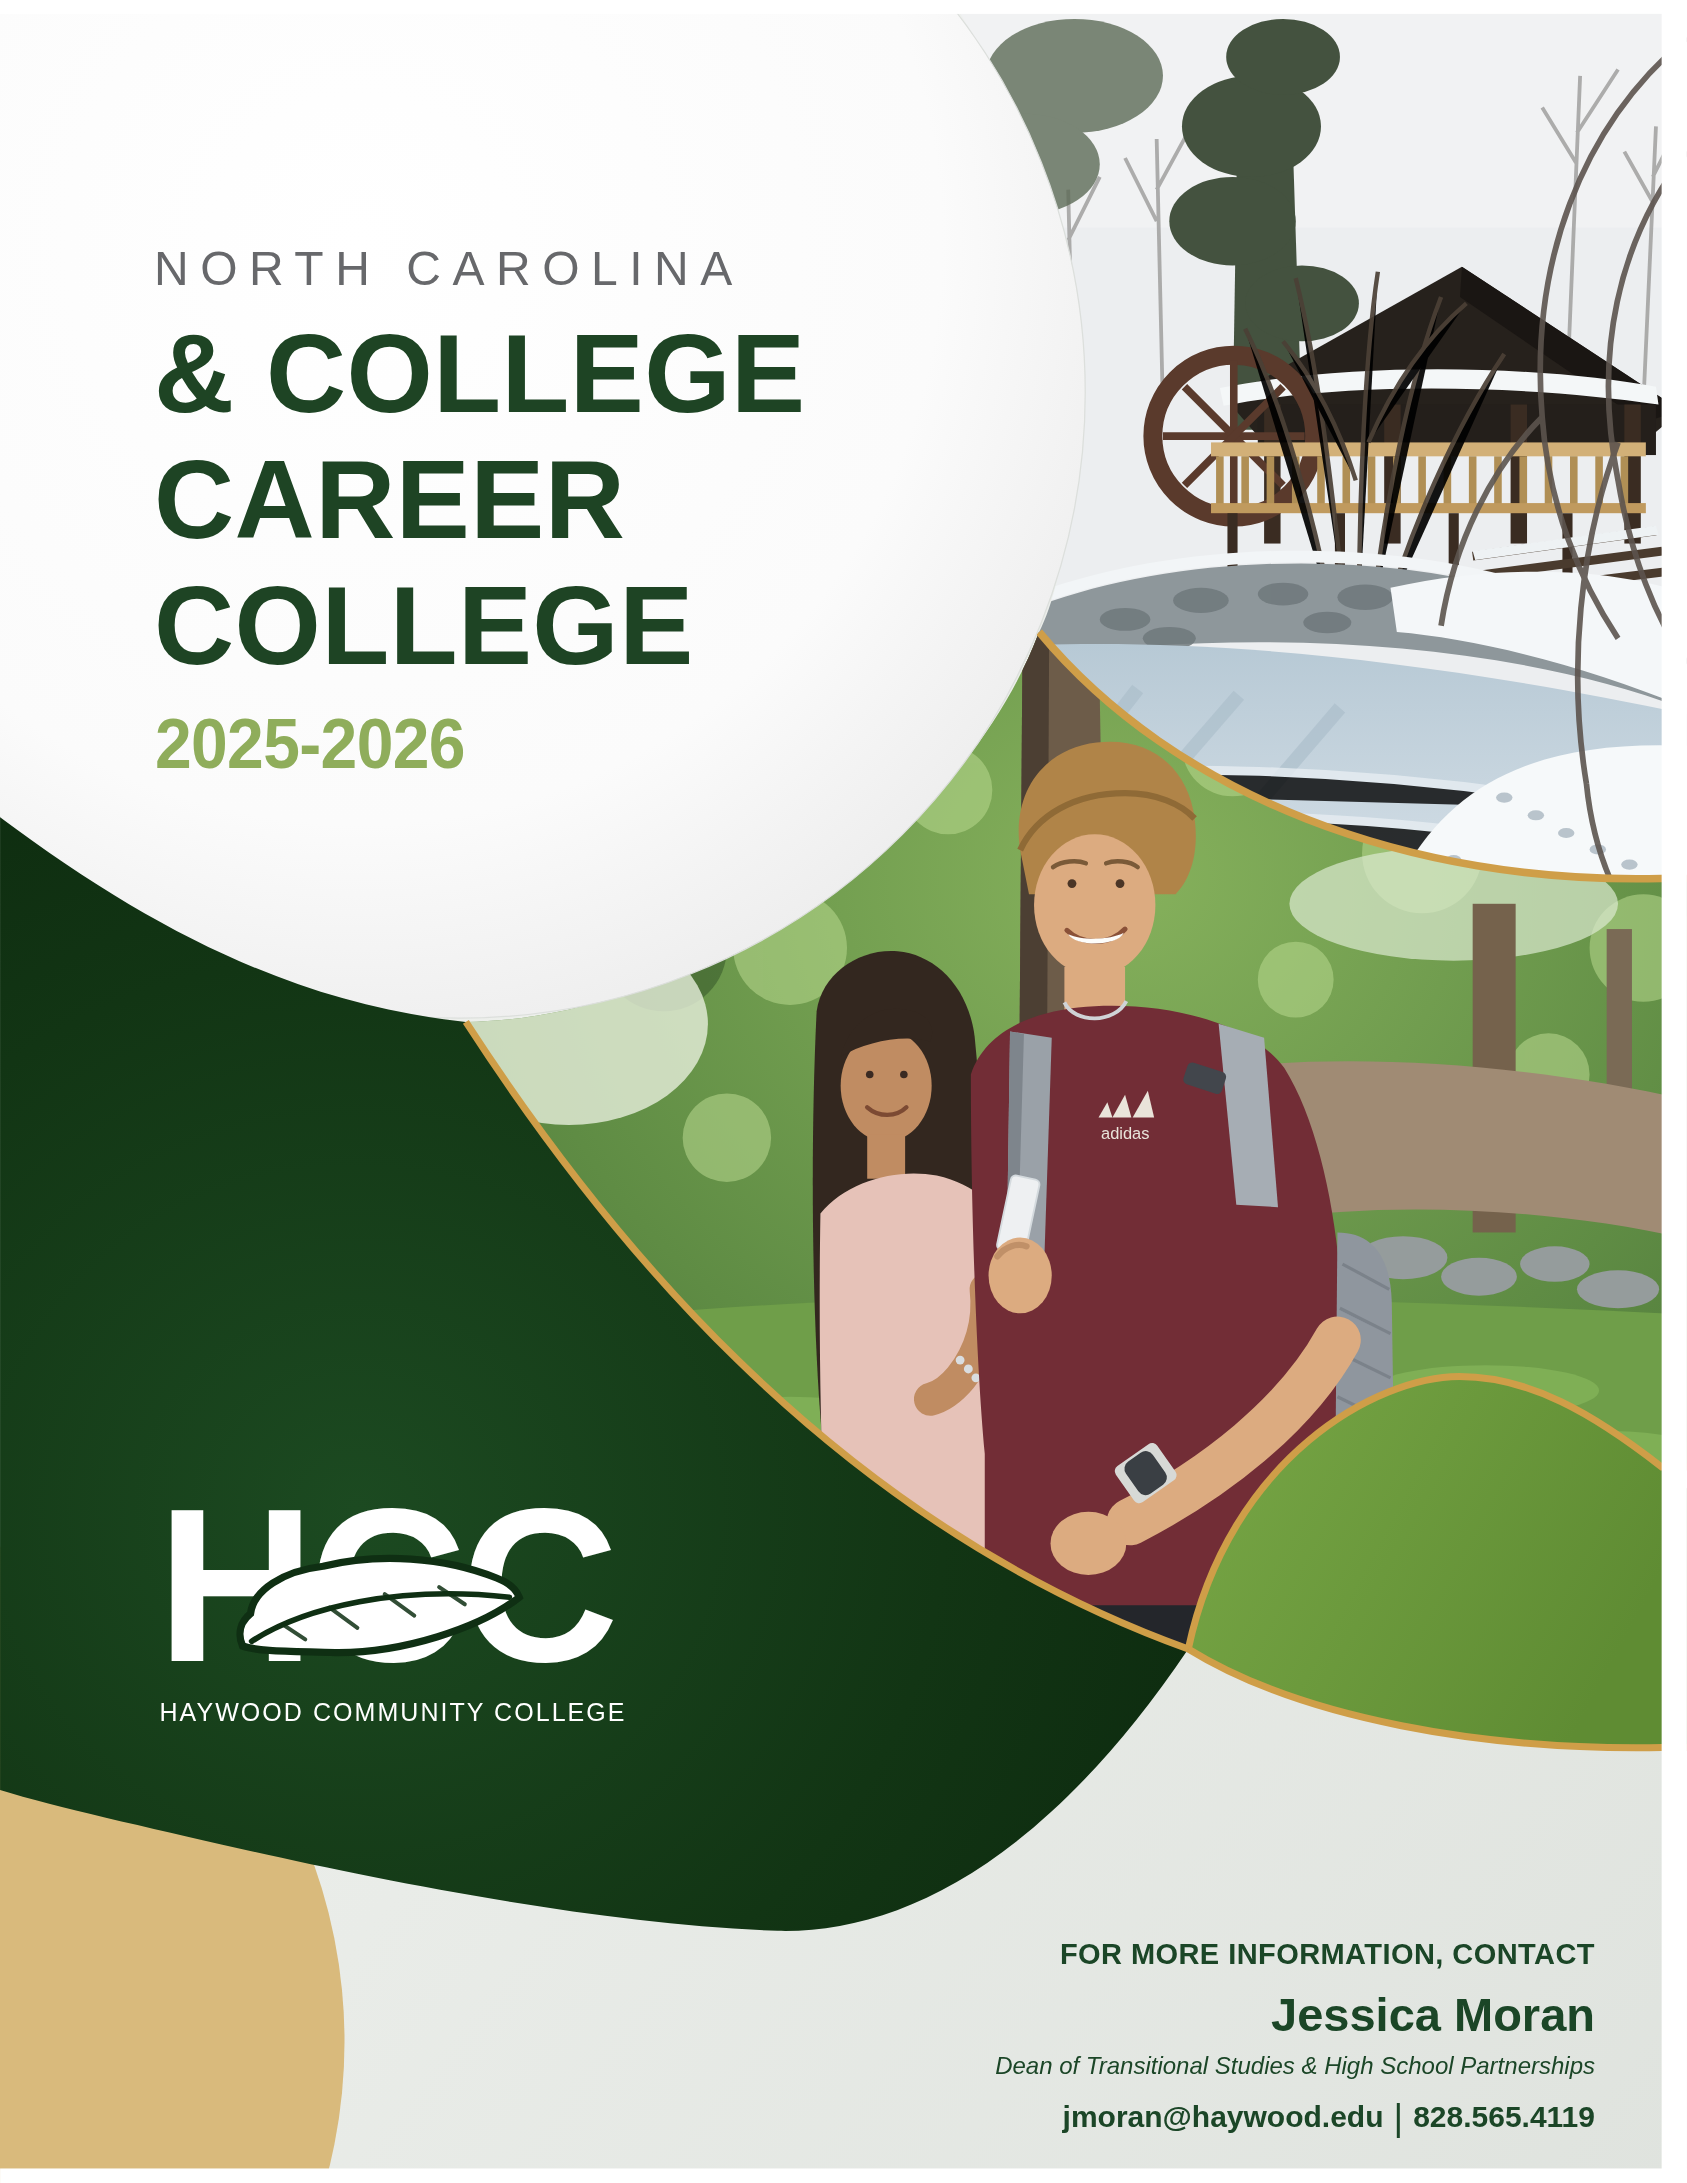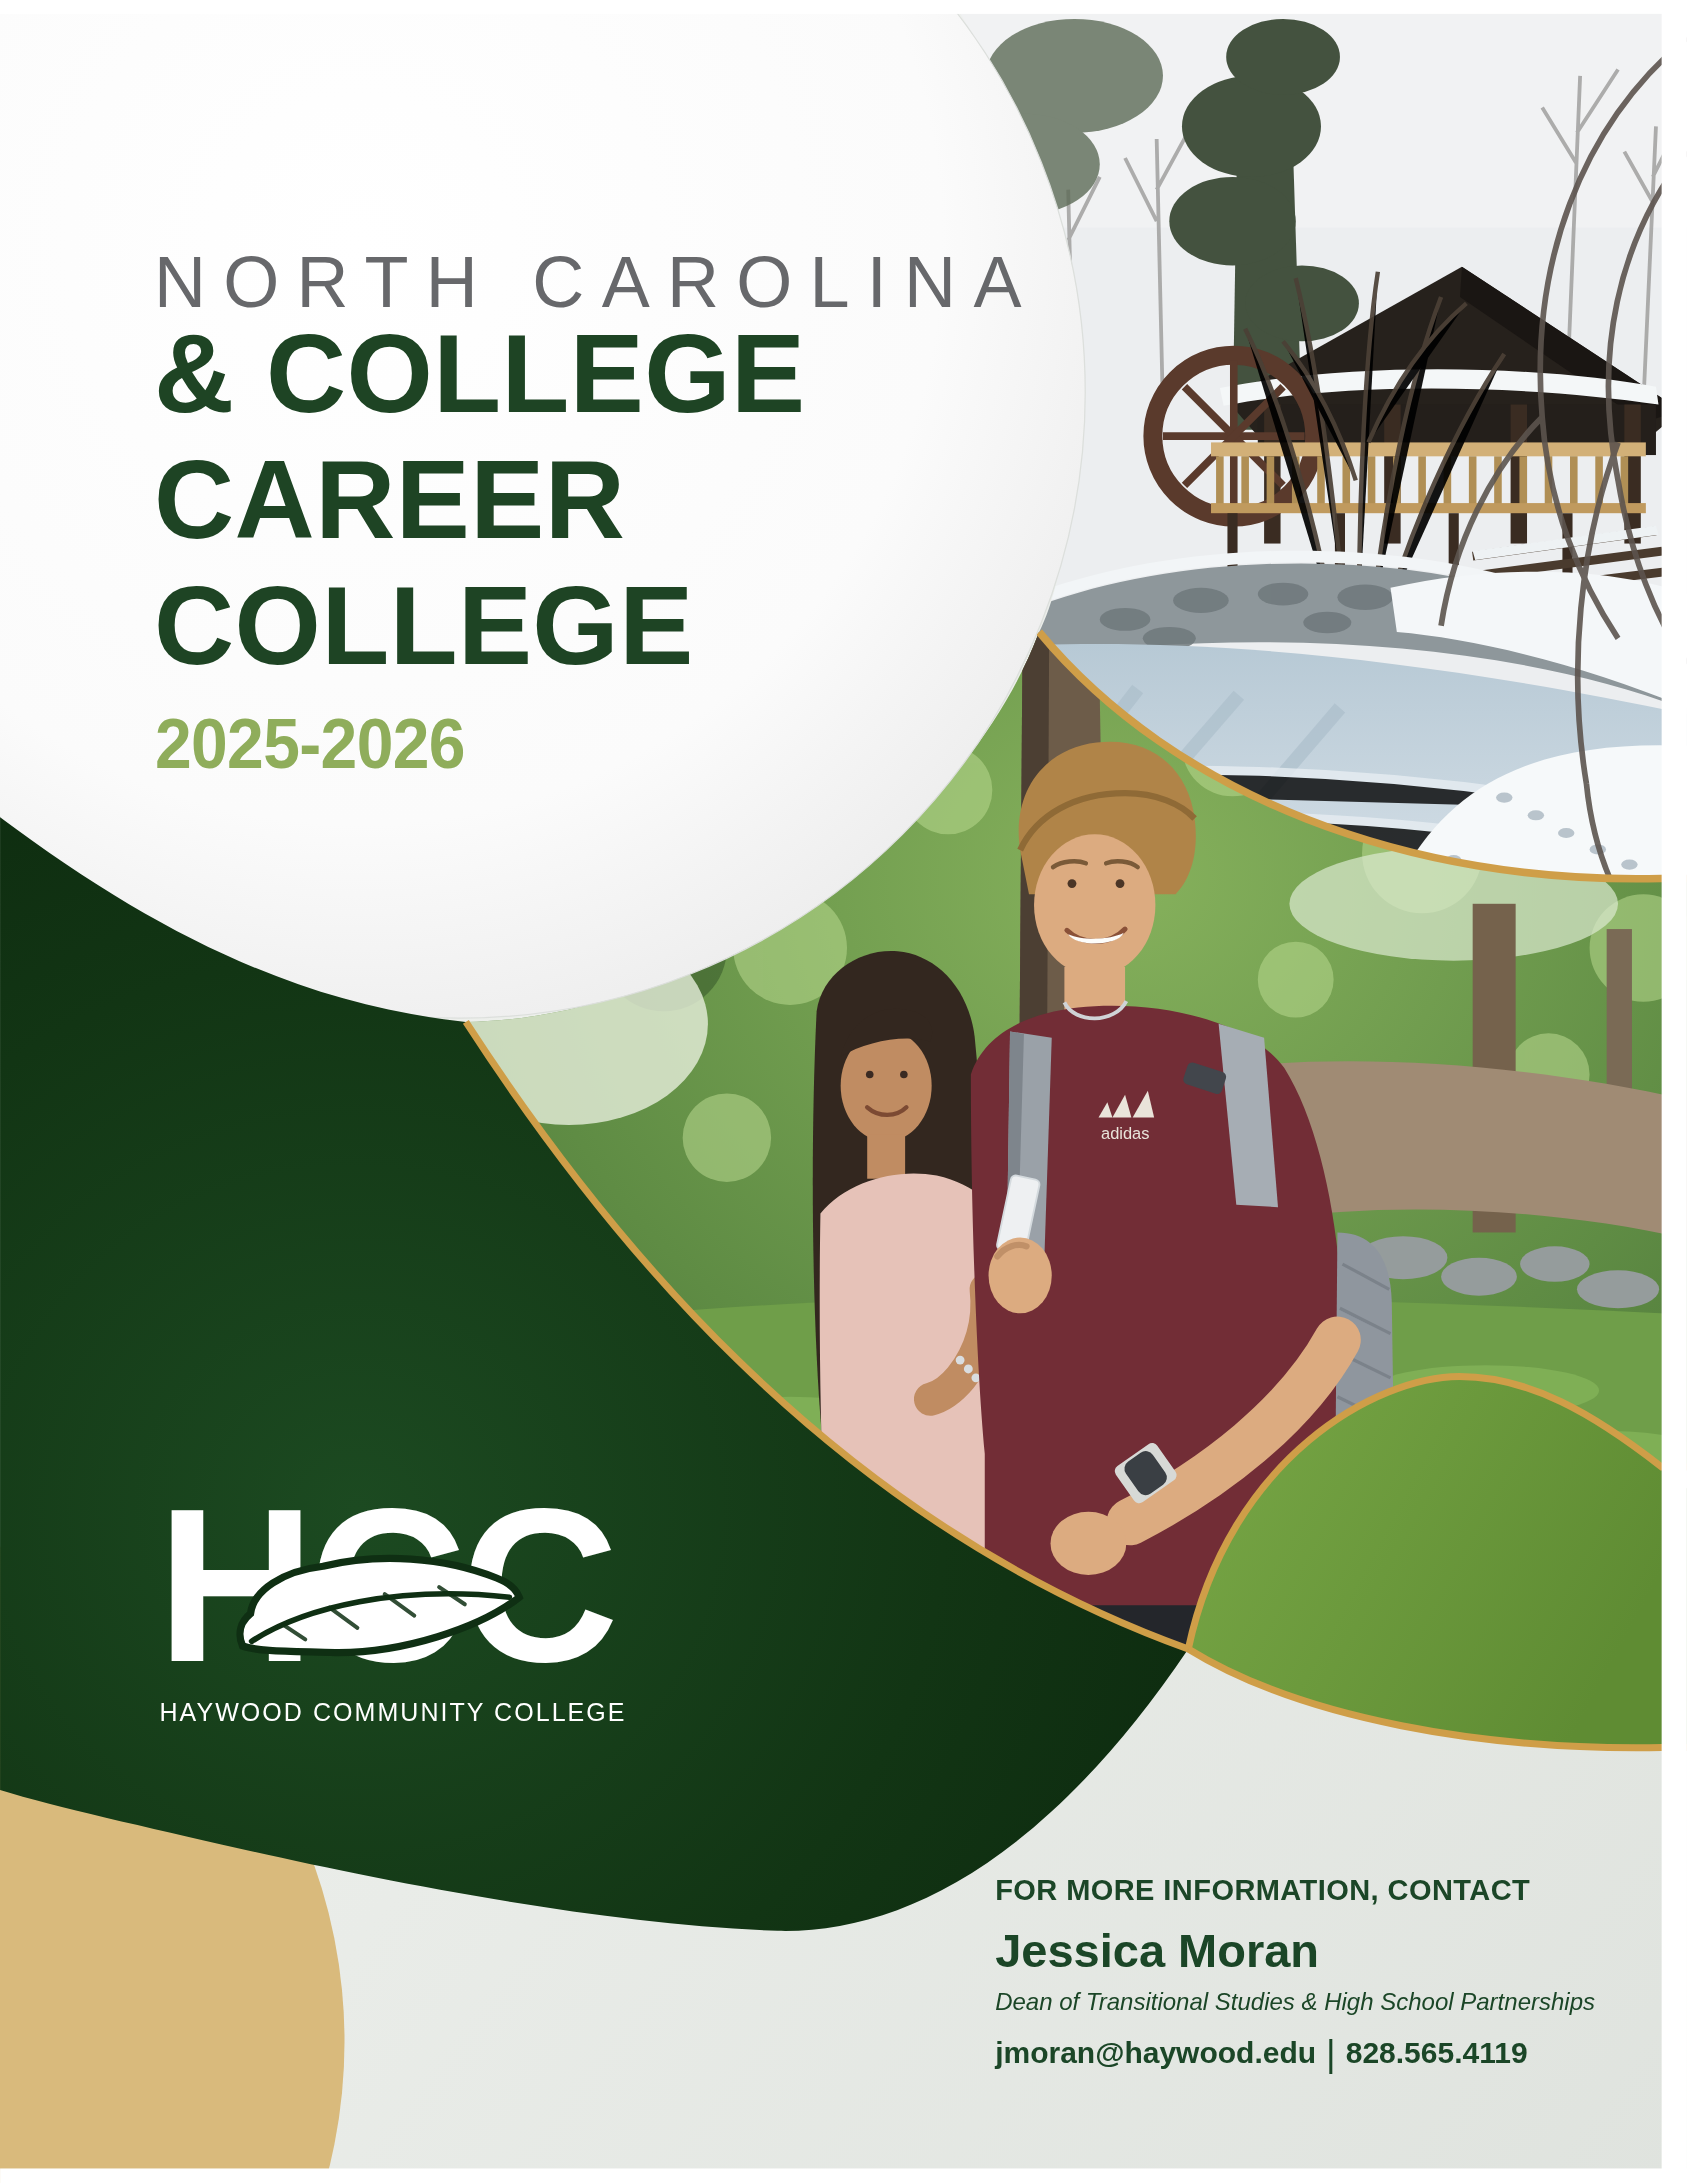--- a/index.html
+++ b/index.html
@@ -1,33 +1,33 @@
 <!DOCTYPE html>
 <html style="--brand-dark-green: #113616; --title-green: #1e4424; --kicker-gray: #67686b; --year-green: #8fad5b; --contact-green: #1b4627; --gold: #cf9e48; --olive-green: #6f9b3c; --tan: #d9ba7c; --page-white: #ffffff;font-size:10px"><head>
 <meta charset="utf-8">
 <style>
   html,body{margin:0;padding:0;background:#9a9a9a;}
   .page{position:relative;width:1687px;height:2183px;background:#ffffff;overflow:hidden;
         font-family:"Liberation Sans",sans-serif;-webkit-font-smoothing:antialiased;}
   .art{position:absolute;left:0;top:0;width:1687px;height:2183px;display:block;}
 
   
-  .kicker{position:absolute;left:154px;top:241px;font-size:72px;font-weight:400;
+  .kicker{position:absolute;left:154px;top:241px;font-size:48px;font-weight:400;
           letter-spacing:.24em;color:var(--kicker-gray,#67686b);white-space:nowrap;}
   .headline{position:absolute;left:154px;top:311px;font-size:111px;line-height:126px;
             font-weight:700;letter-spacing:.004em;color:var(--title-green,#1e4424);white-space:nowrap;}
   .years{position:absolute;left:155px;top:703px;font-size:71px;font-weight:700;
          letter-spacing:-.01em;color:var(--year-green,#8fad5b);transform:scaleX(.93);transform-origin:left top;white-space:nowrap;}
 
   .logo{position:absolute;left:157px;top:1497px;width:518px;color:#ffffff;}
   .logo-acronym{font-size:219px;line-height:177px;font-weight:700;letter-spacing:-6.3px;white-space:nowrap;}
   .logo-leaf{position:absolute;left:71px;top:53px;width:301px;height:113px;transform:rotate(-9deg);}
   .logo-name{position:absolute;left:2.5px;top:201px;font-size:25px;font-weight:400;letter-spacing:.082em;white-space:nowrap;}
 
-  .contact{position:absolute;right:92px;top:1874px;text-align:left;color:var(--contact-green,#1b4627);}
+  .contact{position:absolute;right:92px;top:1938px;text-align:right;color:var(--contact-green,#1b4627);}
   .contact-heading{font-size:29px;font-weight:600;letter-spacing:.015em;white-space:nowrap;}
   .contact-name{margin-top:16.4px;font-size:47px;font-weight:700;white-space:nowrap;}
   .contact-role{margin-top:10px;font-size:24px;font-style:italic;font-weight:400;white-space:nowrap;}
   .contact-line{margin-top:14px;font-size:30px;font-weight:600;white-space:nowrap;}
   .contact-sep{display:inline-block;font-size:37px;font-weight:300;padding:0 10px;position:relative;top:2.5px;color:var(--contact-green,#1b4627);}
 </style>
 </head>
 <body>
 
 <div class="page">

